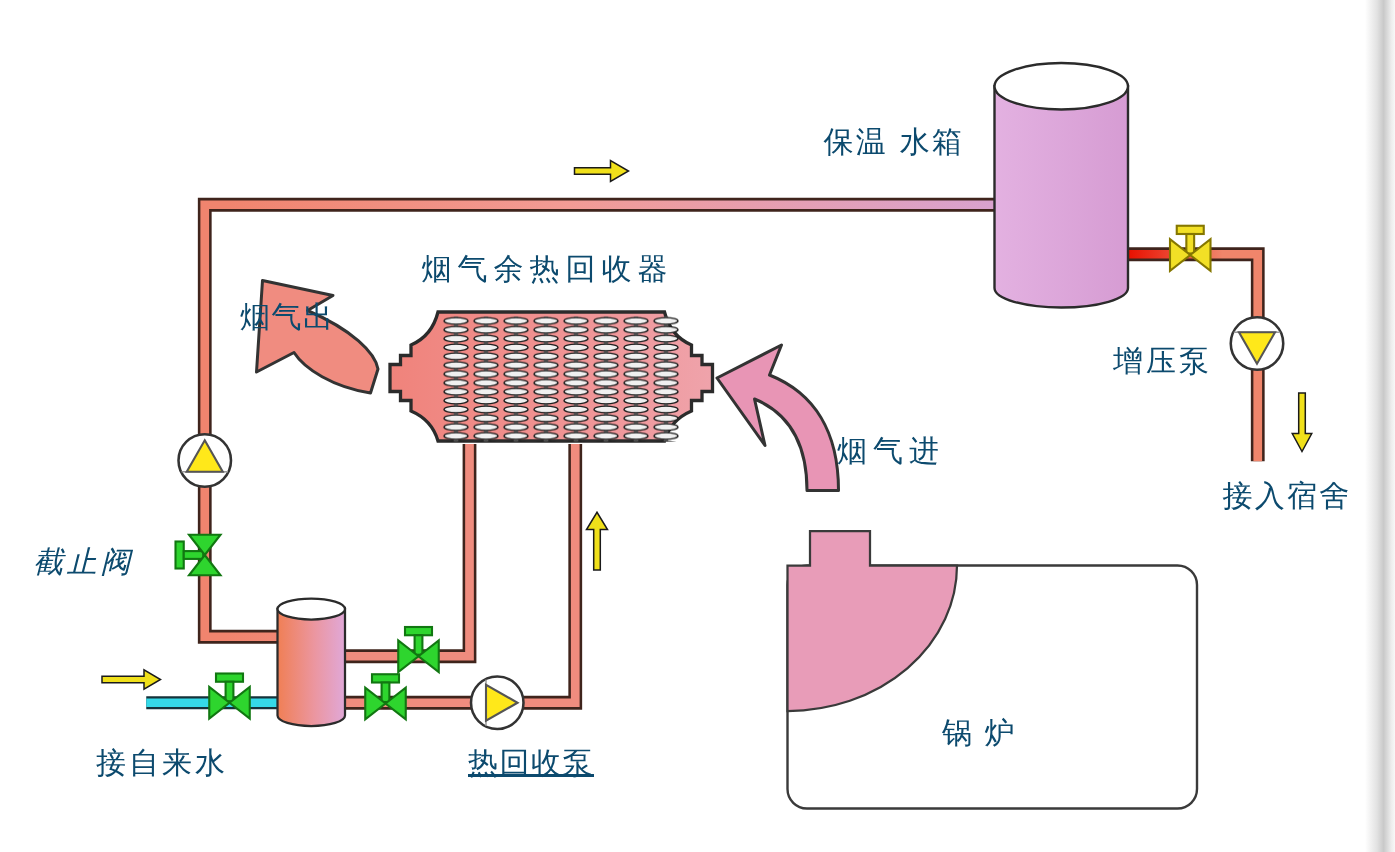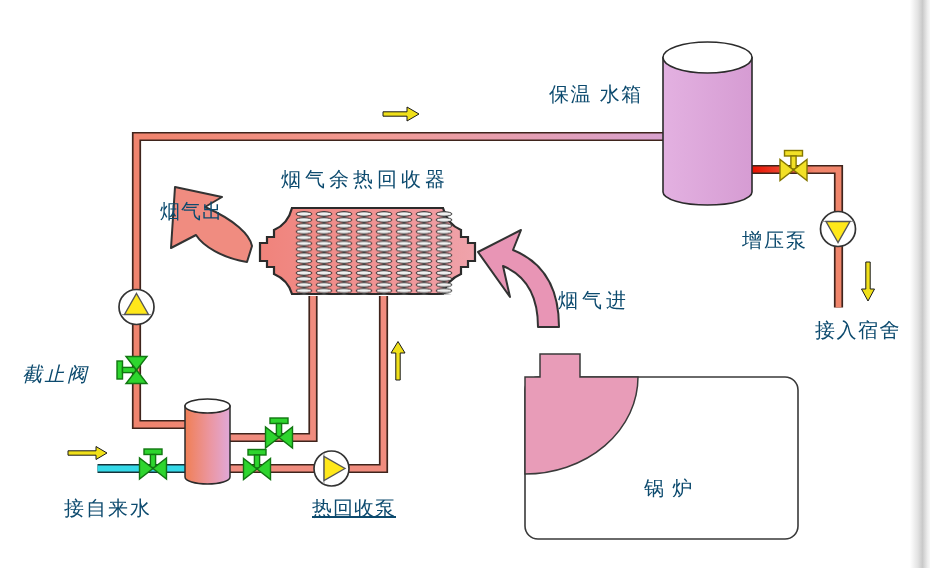--- a/index.html
+++ b/index.html
@@ -12,21 +12,21 @@
   .lbl-flue-out{left:160px;top:161px;letter-spacing:1px;margin-top:40px;}
   .lbl-exchanger{left:281px;top:169px;letter-spacing:4px;}
   .lbl-storage-tank{left:549px;top:84px;letter-spacing:1.5px;}
   .lbl-flue-in{left:558px;top:246px;letter-spacing:4px;margin-top:44px;}
   .lbl-booster{left:742px;top:230px;letter-spacing:2px;text-align:right;}
   .lbl-dorm{left:815px;top:320px;letter-spacing:1.5px;}
   .lbl-stop-valve{left:22px;top:364px;letter-spacing:2.5px;font-style:italic;}
   .lbl-hot-tank{left:172px;top:366px;letter-spacing:2.5px;}
   .lbl-tap{left:37px;top:498px;letter-spacing:2px;margin-left:27px;}
   .lbl-recovery-pump{left:312px;top:498px;letter-spacing:1px;text-decoration:underline;}
-  .lbl-boiler{left:644px;top:478px;letter-spacing:1px;text-align:center;}
+  .lbl-boiler{left:628px;top:478px;letter-spacing:1px;text-align:center;}
 </style>
 </head>
 <body>
 
 <div id="stage">
 
   <svg id="schematic" xmlns="http://www.w3.org/2000/svg" xmlns:xlink="http://www.w3.org/1999/xlink" width="930" height="568" viewBox="0 0 930 568">
     <defs>
       <linearGradient id="gMain" gradientUnits="userSpaceOnUse" x1="150" y1="0" x2="660" y2="0">
         <stop offset="0" stop-color="#F0846E"></stop>

